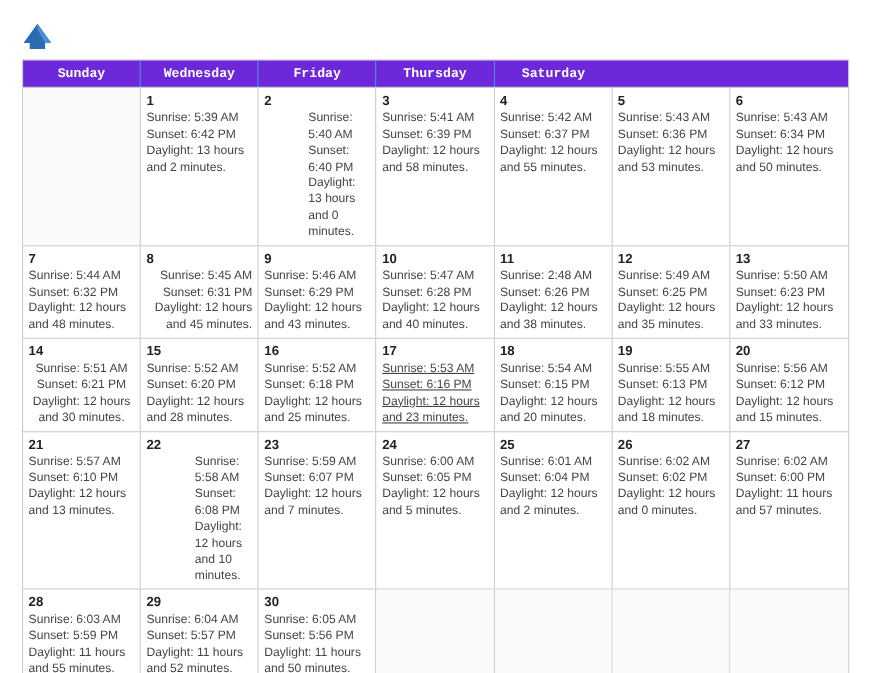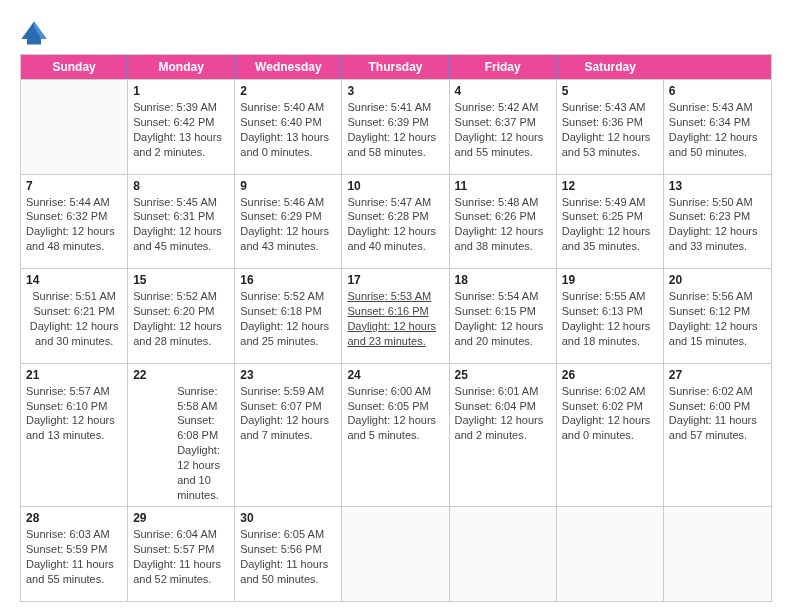--- a/index.html
+++ b/index.html
@@ -57,21 +57,22 @@
     }
     .calendar {
       flex: 1;
       display: flex;
       flex-direction: column;
       border: 1px solid #ccc;
     }
     .cal-header {
       display: grid;
       grid-template-columns: repeat(7, 1fr);
-      background: #ec4899;
+      background: #6d28d9;
+      font-family: Liberation Mono, monospace;
     }
     .cal-header-cell {
       color: #fff;
       font-size: 12px;
       font-weight: bold;
       text-align: center;
       padding: 5px 2px;
       border-right: 1px solid #4a90d9;
     }
     .cal-header-cell:last-child {
@@ -132,39 +133,38 @@
     </div>
     <div class="header-right">
       <div class="month-title"></div>
       <div class="subtitle"></div>
     </div>
   </div>
 
   <div class="calendar">
     <div class="cal-header">
     <div class="cal-header-cell">Sunday</div>
-        <div class="cal-header-cell">Monday</div>
         <div class="cal-header-cell">Wednesday</div>
+        <div class="cal-header-cell">Friday</div>
         <div class="cal-header-cell">Thursday</div>
-        <div class="cal-header-cell">Friday</div>
         <div class="cal-header-cell">Saturday</div>
       </div>
     <div class="cal-body">
     <div class="cal-row">
           <div class="cal-cell empty"></div>
           <div class="cal-cell">
             <div class="day-number">1</div>
             <div class="cell-text" style="white-space: pre-line;">Sunrise: 5:39 AM
 Sunset: 6:42 PM
 Daylight: 13 hours
 and 2 minutes.</div>
           </div>
           <div class="cal-cell">
             <div class="day-number">2</div>
-            <div class="cell-text" style="white-space: pre-line;">Sunrise: 5:40 AM
+            <div class="cell-text" style="white-space: pre-line; margin-left: 40px;">Sunrise: 5:40 AM
 Sunset: 6:40 PM
 Daylight: 13 hours
 and 0 minutes.</div>
           </div>
           <div class="cal-cell">
             <div class="day-number">3</div>
             <div class="cell-text" style="white-space: pre-line;">Sunrise: 5:41 AM
 Sunset: 6:39 PM
 Daylight: 12 hours
 and 58 minutes.</div>
@@ -194,42 +194,42 @@
         <div class="cal-row">
           <div class="cal-cell">
             <div class="day-number">7</div>
             <div class="cell-text" style="white-space: pre-line;">Sunrise: 5:44 AM
 Sunset: 6:32 PM
 Daylight: 12 hours
 and 48 minutes.</div>
           </div>
           <div class="cal-cell">
             <div class="day-number">8</div>
-            <div class="cell-text" style="white-space: pre-line;">Sunrise: 5:45 AM
+            <div class="cell-text" style="white-space: pre-line; text-align: right;">Sunrise: 5:45 AM
 Sunset: 6:31 PM
 Daylight: 12 hours
 and 45 minutes.</div>
           </div>
           <div class="cal-cell">
             <div class="day-number">9</div>
             <div class="cell-text" style="white-space: pre-line;">Sunrise: 5:46 AM
 Sunset: 6:29 PM
 Daylight: 12 hours
 and 43 minutes.</div>
           </div>
           <div class="cal-cell">
             <div class="day-number">10</div>
             <div class="cell-text" style="white-space: pre-line;">Sunrise: 5:47 AM
 Sunset: 6:28 PM
 Daylight: 12 hours
 and 40 minutes.</div>
           </div>
           <div class="cal-cell">
             <div class="day-number">11</div>
-            <div class="cell-text" style="white-space: pre-line;">Sunrise: 5:48 AM
+            <div class="cell-text" style="white-space: pre-line;">Sunrise: 2:48 AM
 Sunset: 6:26 PM
 Daylight: 12 hours
 and 38 minutes.</div>
           </div>
           <div class="cal-cell">
             <div class="day-number">12</div>
             <div class="cell-text" style="white-space: pre-line;">Sunrise: 5:49 AM
 Sunset: 6:25 PM
 Daylight: 12 hours
 and 35 minutes.</div>

